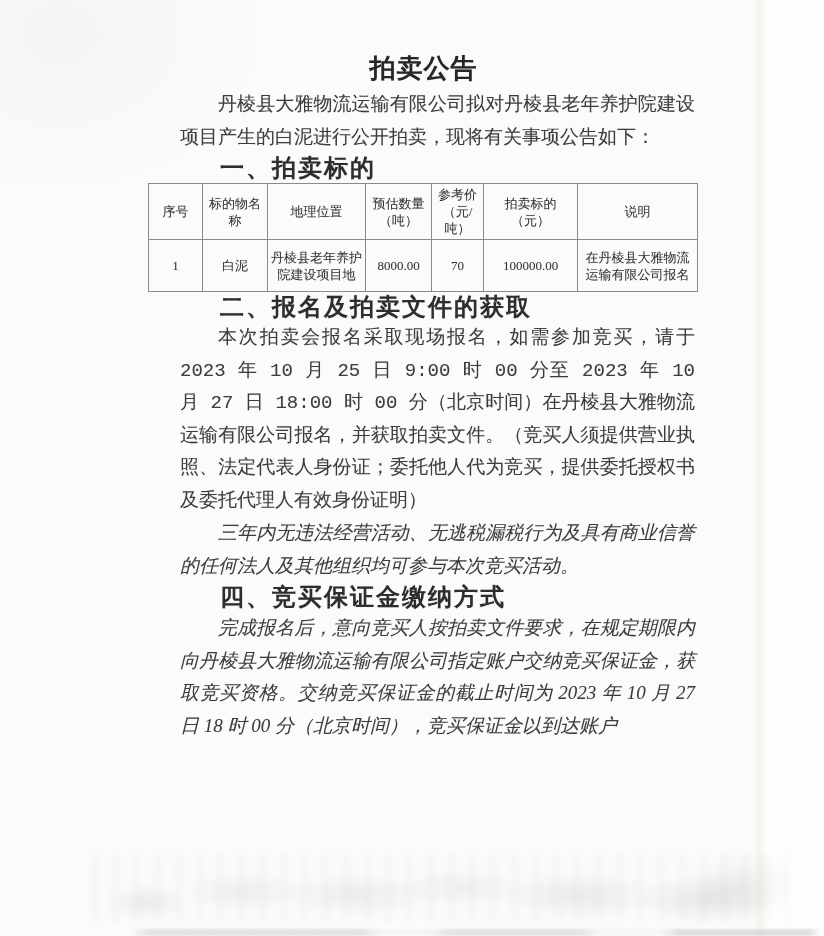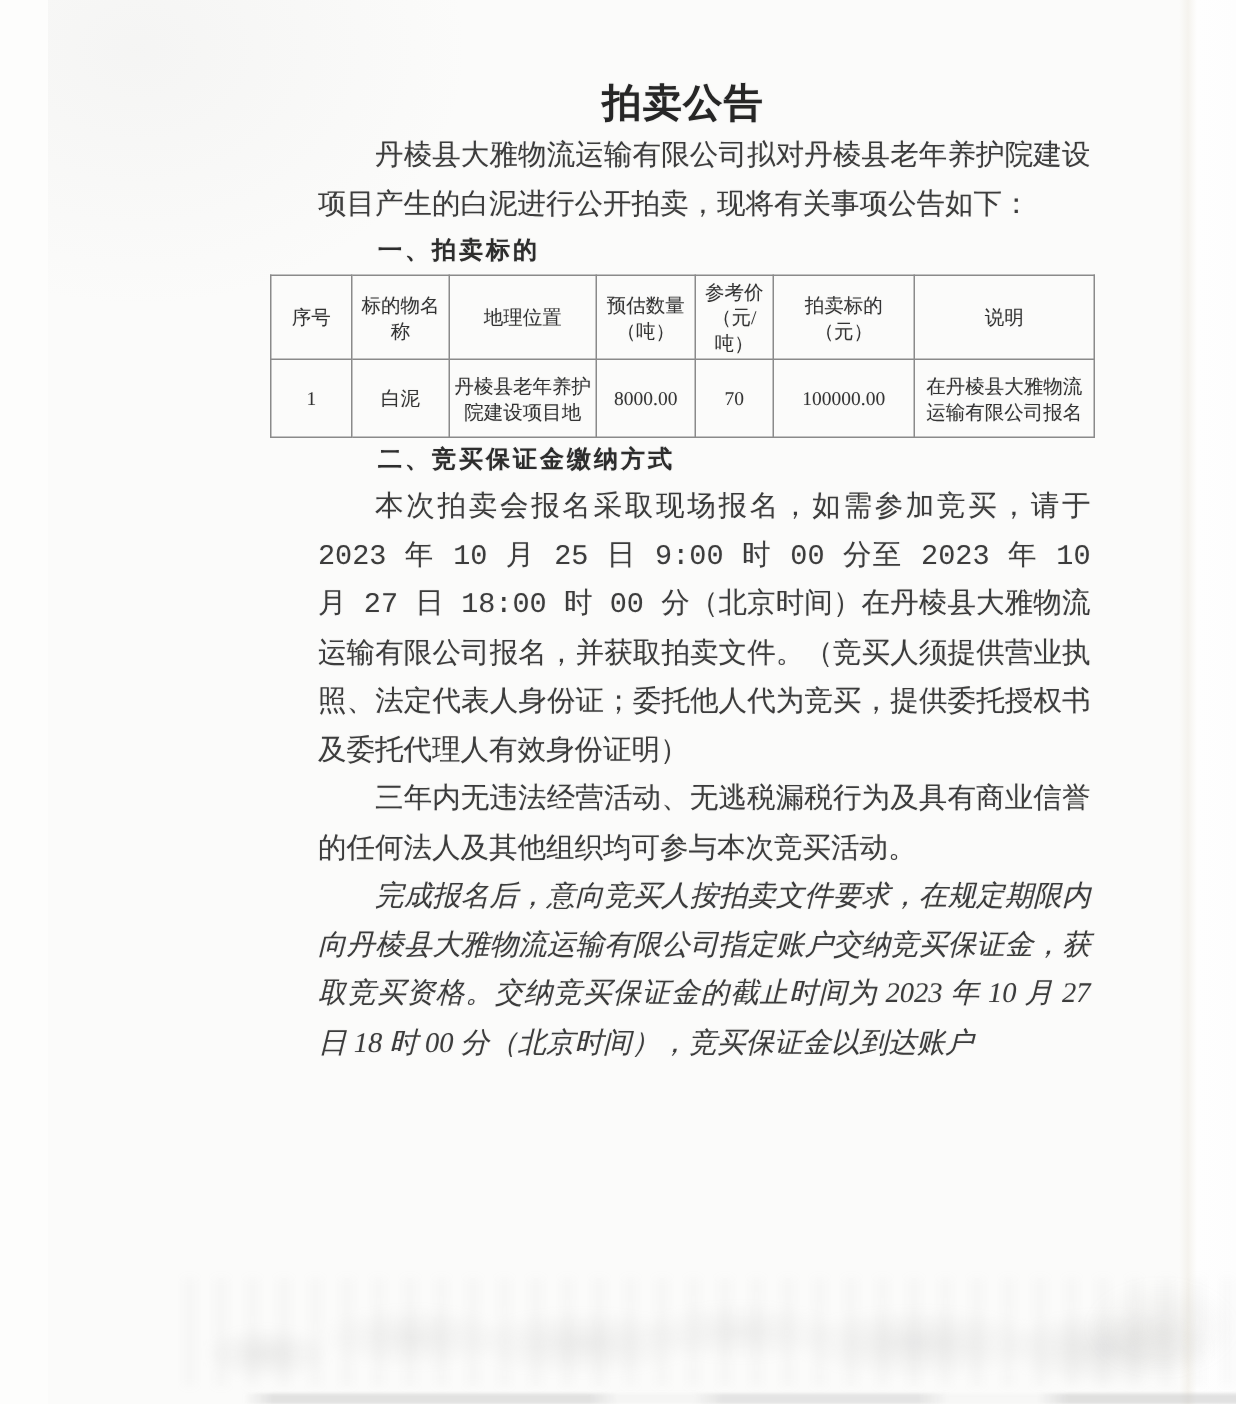--- a/index.html
+++ b/index.html
@@ -11,21 +11,20 @@
     height: 936px;
     position: relative;
     overflow: hidden;
     background: #fdfdfc;
     font-family: "Liberation Serif", "DejaVu Serif", serif;
   }
   .page {
     position: absolute;
     inset: 0;
     background: linear-gradient(90deg, #fbfbfa 0px, #fbfbfa 754px, #f5f3ee 760px, #fefefe 766px, #fdfdfd 100%);
-    margin-left: 32px;
   }
   
   .shade-top {
     position: absolute;
     left: 0; top: 0;
     width: 300px; height: 220px;
     background: radial-gradient(ellipse at 20% 15%, rgba(190,190,188,0.10), rgba(190,190,188,0) 65%);
     pointer-events: none;
   }
   .content {
@@ -49,29 +48,29 @@
     margin: 0;
     font-size: 19px;
     line-height: 32.5px;
     text-align: justify;
     color: #3c3c3c;
     text-shadow: 0 0 1px rgba(60,60,60,0.18);
   }
   p.para.indent { text-indent: 38px; }
   .p1 { margin-top: 43px; }
   .p2 { margin-top: 2px; font-family: Liberation Mono, monospace; }
-  .p3 { margin-top: 2px; }
+  .p3 { margin-top: 2px; font-style: italic; }
   .p4 { margin-top: 3px; font-style: italic; }
   h2.heading {
     margin: 0;
     padding-left: 40px;
     height: 30px;
     line-height: 30px;
     font-family: "Liberation Sans", "DejaVu Sans", sans-serif;
-    font-size: 16px;
+    font-size: 24px;
     font-weight: bold;
     letter-spacing: 2px;
     color: #2d2d2d;
     text-shadow: 0 0 1px rgba(45,45,45,0.22);
   }
   .h1 { margin-top: 0; }
   .h2 { margin-top: 7px; }
   .h3 { margin-top: 1px; }
   .h4 { margin-top: 1px; }
   table.lots {
@@ -190,27 +189,28 @@
           <td>白泥</td>
           <td>丹棱县老年养护院建设项目地</td>
           <td>8000.00</td>
           <td>70</td>
           <td>100000.00</td>
           <td>在丹棱县大雅物流运输有限公司报名</td>
         </tr>
       </tbody>
     </table>
 
-    <h2 class="heading h2">二、竞买保证金缴纳方式</h2>
+    <h2 class="heading h2">二、报名及拍卖文件的获取</h2>
 
     <p class="para indent p2">本次拍卖会报名采取现场报名，如需参加竞买，请于 2023 年 10 月 25 日 9:00 时 00 分至 2023 年 10 月 27 日 18:00 时 00 分（北京时间）在丹棱县大雅物流运输有限公司报名，并获取拍卖文件。（竞买人须提供营业执照、法定代表人身份证；委托他人代为竞买，提供委托授权书及委托代理人有效身份证明）</p>
 
 
     <p class="para indent p3">三年内无违法经营活动、无逃税漏税行为及具有商业信誉的任何法人及其他组织均可参与本次竞买活动。</p>
 
+    <h2 class="heading h4">四、竞买保证金缴纳方式</h2>
 
     <p class="para indent p4">完成报名后，意向竞买人按拍卖文件要求，在规定期限内向丹棱县大雅物流运输有限公司指定账户交纳竞买保证金，获取竞买资格。交纳竞买保证金的截止时间为 2023 年 10 月 27 日 18 时 00 分（北京时间），竞买保证金以到达账户</p>
 
   </div>
 
   <div class="smudge-band"></div>
   <div class="right-blotch"></div>
   <div class="bottom-strip"></div>
 </div>
 

